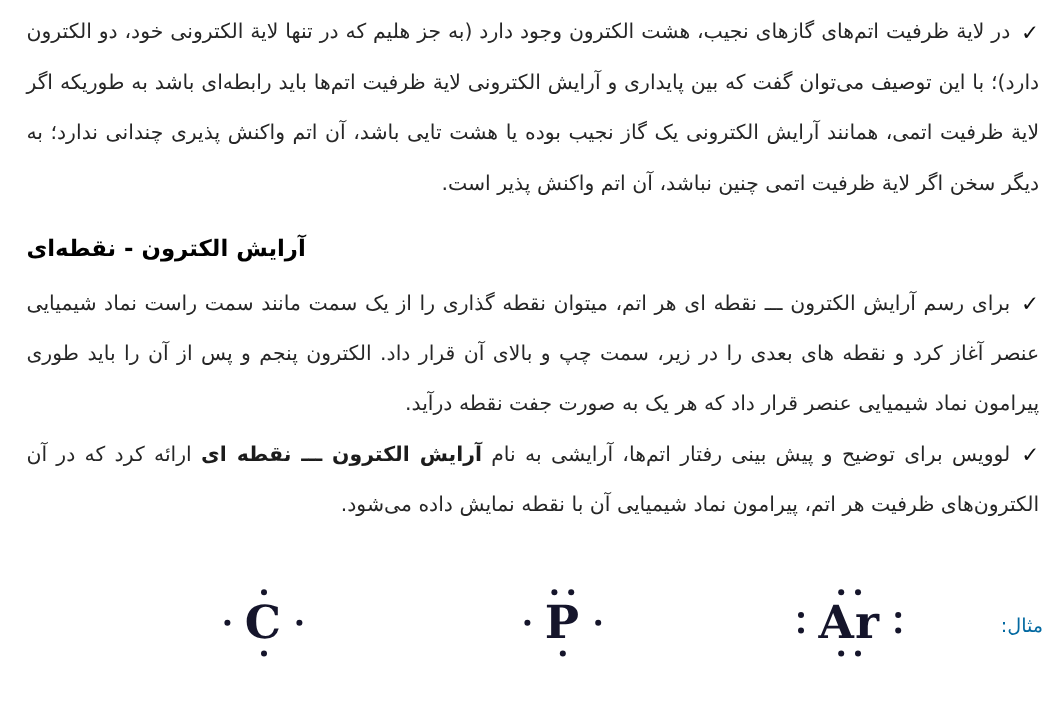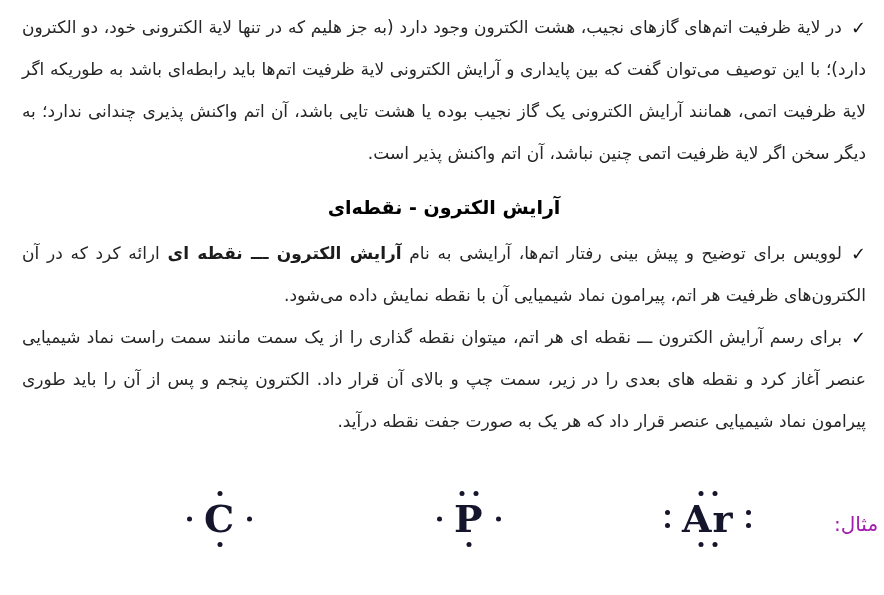--- a/index.html
+++ b/index.html
@@ -27,32 +27,32 @@
     color:#111111;
     margin-left:9px;
     transform:translateY(1px);
   }
   .heading {
     margin:20px 0 12px 0;
     font-size:19px;
     font-weight:bold;
     color:#000000;
     line-height:26px;
-    text-align:center;
+    text-align:left;
   }
   .examples {
     position:absolute;
     top:468px; right:18px; left:18px;
     height:120px;
   }
   .example-label {
     position:absolute;
     left:812px; top:44px;
-    font-size:20px;
-    color:#a21caf;
+    font-size:16px;
+    color:#0369a1;
     direction:rtl;
   }
   .lewis {
     position:absolute;
     top:32px;
     direction:ltr;
   }
   .lewis .sym {
     display:block;
     font-family:"DejaVu Serif","Liberation Serif",serif;
@@ -82,25 +82,25 @@
 
 <div class="page">
 
   <p class="body-text">
     <span class="check">✓</span><span>در لایة ظرفیت اتم‌های گازهای نجیب، هشت الکترون وجود دارد (به جز هلیم که در تنها لایة الکترونی خود، دو الکترون دارد)؛ با این توصیف می‌توان گفت که بین پایداری و آرایش الکترونی لایة ظرفیت اتم‌ها باید رابطه‌ای باشد به طوریکه اگر لایة ظرفیت اتمی، همانند آرایش الکترونی یک گاز نجیب بوده یا هشت تایی باشد، آن اتم واکنش پذیری چندانی ندارد؛ به دیگر سخن اگر لایة ظرفیت اتمی چنین نباشد، آن اتم واکنش پذیر است.</span>
   </p>
 
   <h2 class="heading">آرایش الکترون - نقطه‌ای</h2>
 
   <p class="body-text">
-    <span class="check">✓</span><span>لوویس برای توضیح و پیش بینی رفتار اتم‌ها، آرایشی به نام </span><span class="bold-term">آرایش الکترون ـــ نقطه ای</span><span> ارائه کرد که در آن الکترون‌های ظرفیت هر اتم، پیرامون نماد شیمیایی آن با نقطه نمایش داده می‌شود.</span>
+    <span class="check">✓</span><span>برای رسم آرایش الکترون ـــ نقطه ای هر اتم، میتوان نقطه گذاری را از یک سمت مانند سمت راست نماد شیمیایی عنصر آغاز کرد و نقطه های بعدی را در زیر، سمت چپ و بالای آن قرار داد. الکترون پنجم و پس از آن را باید طوری پیرامون نماد شیمیایی عنصر قرار داد که هر یک به صورت جفت نقطه درآید.</span>
   </p>
 
   <p class="body-text">
-    <span class="check">✓</span><span>برای رسم آرایش الکترون ـــ نقطه ای هر اتم، میتوان نقطه گذاری را از یک سمت مانند سمت راست نماد شیمیایی عنصر آغاز کرد و نقطه های بعدی را در زیر، سمت چپ و بالای آن قرار داد. الکترون پنجم و پس از آن را باید طوری پیرامون نماد شیمیایی عنصر قرار داد که هر یک به صورت جفت نقطه درآید.</span>
+    <span class="check">✓</span><span>لوویس برای توضیح و پیش بینی رفتار اتم‌ها، آرایشی به نام </span><span class="bold-term">آرایش الکترون ـــ نقطه ای</span><span> ارائه کرد که در آن الکترون‌های ظرفیت هر اتم، پیرامون نماد شیمیایی آن با نقطه نمایش داده می‌شود.</span>
   </p>
 
   <div class="examples">
     <span class="example-label">مثال:</span>
     <div id="lewis-row">
         <div class="lewis pos-0">
           <span class="sym">C</span>
           <span class="dots top">
             <span class="dot"></span>
           </span>

